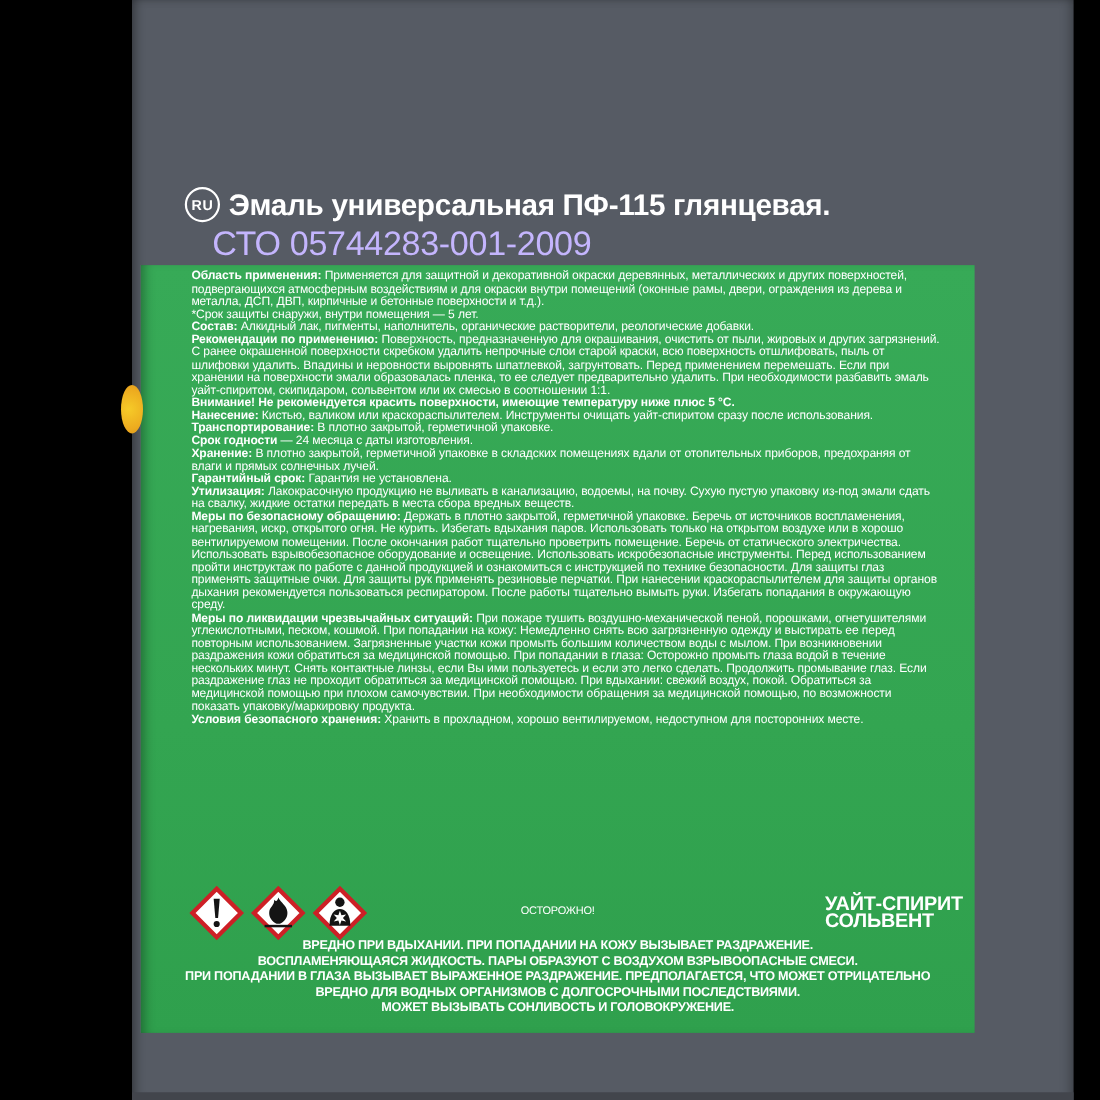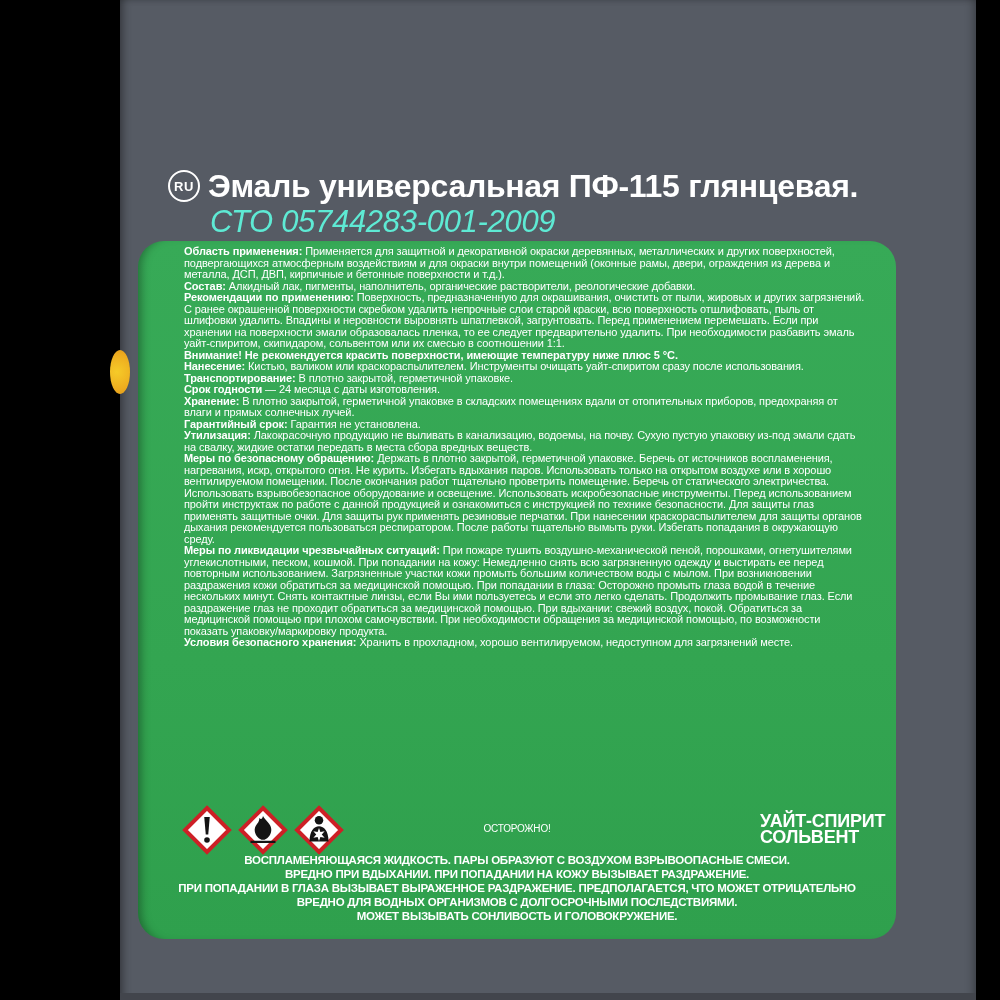--- a/index.html
+++ b/index.html
@@ -18,29 +18,28 @@
     position:absolute;left:0;bottom:0;width:100%;height:7px;background:#42454c;
   }
   
   .header{position:absolute;left:48px;top:168px;color:#fff;}
   .title-row{display:flex;align-items:center;}
   .ru-badge{
     flex:0 0 auto;width:28px;height:28px;border:2.5px solid #fff;border-radius:50%;
     display:flex;align-items:center;justify-content:center;
     font-size:13px;font-weight:bold;letter-spacing:.5px;margin-right:8px;
   }
-  .title{font-size:32px;font-weight:bold;line-height:36px;letter-spacing:-.3px;text-align:center;}
-  .subtitle{font-size:31px;font-weight:normal;line-height:35px;margin-left:42px;letter-spacing:-.3px;color:#5eead4;font-style:italic;}
+  .title{font-size:27px;font-weight:bold;line-height:36px;letter-spacing:-.3px;text-align:center;}
+  .subtitle{font-size:31px;font-weight:normal;line-height:35px;margin-left:25px;letter-spacing:-.3px;color:#c4b5fd;}
   
   .label{
-    position:absolute;left:18px;top:241px;width:758px;height:698px;
+    position:absolute;left:8px;top:241px;width:758px;height:698px;
     background:linear-gradient(180deg,#37aa57 0%,#33a551 60%,#2fa04d 100%);
     box-shadow:inset 9px 0 10px -6px rgba(0,0,0,.35);
     color:#fff;
-    border-radius:26px;
   }
   .body-text{
     position:absolute;left:0;top:0;width:758px;
     padding:5px 30px 0 46px;box-sizing:border-box;
     font-size:11px;line-height:11.5px;letter-spacing:-.1px;
   }
   .body-text p{margin:0;}
   .body-text b{font-weight:bold;}
   
   .hazard-row{position:absolute;left:0;top:562px;width:758px;height:56px;}
@@ -76,32 +75,33 @@
       <span class="ru-badge">RU</span>
       <span class="title">Эмаль универсальная ПФ-115 глянцевая.</span>
     </div>
     <div class="subtitle">СТО 05744283-001-2009</div>
   </div>
 
   <div class="label">
 
     <div class="body-text">
       <p><b>Область применения:</b><span> Применяется для защитной и декоративной окраски деревянных, металлических и других поверхностей, подвергающихся атмосферным воздействиям и для окраски внутри помещений (оконные рамы, двери, ограждения из дерева и металла, ДСП, ДВП,  кирпичные и бетонные поверхности и т.д.).</span></p>
+      <p><b></b><span>*Срок защиты снаружи, внутри помещения — 5 лет.</span></p>
       <p><b>Состав:</b><span> Алкидный лак, пигменты, наполнитель, органические растворители, реологические добавки.</span></p>
       <p><b>Рекомендации по применению:</b><span> Поверхность, предназначенную для окрашивания, очистить от пыли, жировых и других загрязнений. С ранее окрашенной поверхности скребком удалить непрочные слои старой краски, всю поверхность отшлифовать, пыль от шлифовки удалить. Впадины и неровности выровнять шпатлевкой, загрунтовать. Перед применением перемешать. Если при хранении на поверхности эмали образовалась пленка, то ее следует предварительно удалить. При необходимости разбавить эмаль уайт-спиритом, скипидаром, сольвентом или их смесью в соотношении 1:1.</span></p>
       <p><b>Внимание! Не рекомендуется красить поверхности, имеющие температуру ниже плюс 5 °С.</b><span></span></p>
       <p><b>Нанесение:</b><span> Кистью, валиком или краскораспылителем. Инструменты очищать уайт-спиритом сразу после использования.</span></p>
       <p><b>Транспортирование:</b><span> В плотно закрытой, герметичной упаковке.</span></p>
       <p><b>Срок годности</b><span> — 24 месяца с даты изготовления.</span></p>
       <p><b>Хранение:</b><span> В плотно закрытой, герметичной упаковке в складских помещениях вдали от отопительных приборов, предохраняя от влаги и прямых солнечных лучей.</span></p>
       <p><b>Гарантийный срок:</b><span> Гарантия не установлена.</span></p>
       <p><b>Утилизация:</b><span> Лакокрасочную продукцию не выливать в канализацию, водоемы, на почву. Сухую пустую упаковку из-под эмали сдать на свалку, жидкие остатки передать в места сбора вредных веществ.</span></p>
       <p><b>Меры по безопасному обращению:</b><span> Держать в плотно закрытой, герметичной упаковке. Беречь от источников воспламенения, нагревания, искр, открытого огня. Не курить. Избегать вдыхания паров.  Использовать только на открытом воздухе или в хорошо вентилируемом помещении. После окончания работ тщательно проветрить помещение. Беречь от статического электричества. Использовать взрывобезопасное оборудование и  освещение. Использовать искробезопасные  инструменты. Перед использованием пройти инструктаж по работе с данной продукцией и ознакомиться с инструкцией по технике безопасности. Для защиты глаз применять защитные очки. Для защиты рук применять резиновые перчатки. При нанесении краскораспылителем для защиты органов дыхания рекомендуется пользоваться респиратором. После работы тщательно вымыть руки. Избегать попадания в окружающую среду.</span></p>
       <p><b>Меры по ликвидации чрезвычайных ситуаций:</b><span> При пожаре тушить воздушно-механической пеной, порошками, огнетушителями углекислотными, песком, кошмой. При попадании на кожу:  Немедленно снять всю загрязненную одежду и выстирать ее перед повторным использованием. Загрязненные участки кожи промыть большим количеством воды с мылом. При возникновении раздражения кожи обратиться за медицинской помощью. При попадании в глаза: Осторожно промыть глаза водой в течение нескольких минут. Снять контактные линзы, если Вы ими пользуетесь и если это легко сделать. Продолжить промывание глаз. Если раздражение глаз не проходит обратиться за медицинской помощью. При вдыхании: свежий воздух, покой. Обратиться за медицинской помощью при плохом самочувствии. При необходимости обращения за медицинской помощью, по возможности показать упаковку/маркировку продукта.</span></p>
-      <p><b>Условия безопасного хранения:</b><span> Хранить в прохладном, хорошо вентилируемом, недоступном для загрязнений месте.</span></p>
+      <p><b>Условия безопасного хранения:</b><span> Хранить в прохладном, хорошо вентилируемом, недоступном для посторонних месте.</span></p>
     </div>
 
     <div class="hazard-row">
       <div class="pictograms">
         <svg viewBox="0 0 100 100">
           <polygon points="50,6 94,50 50,94 6,50" fill="#ffffff" stroke="#cd2026" stroke-width="8"></polygon>
           <polygon points="44.5,24 55.5,24 52.5,59 47.5,59" fill="#141414"></polygon>
           <circle cx="50" cy="70" r="5.6" fill="#141414"></circle>
         </svg>
         <svg viewBox="0 0 100 100">
@@ -117,22 +117,22 @@
         </svg>
       </div>
       <div class="signal-word">ОСТОРОЖНО!</div>
       <div class="solvent">
         <div>УАЙТ-СПИРИТ</div>
         <div>СОЛЬВЕНТ</div>
       </div>
     </div>
 
     <div class="warnings">
+      <div>ВРЕДНО ПРИ ВДЫХАНИИ. ПРИ ПОПАДАНИИ НА КОЖУ ВЫЗЫВАЕТ РАЗДРАЖЕНИЕ.</div>
       <div>ВОСПЛАМЕНЯЮЩАЯСЯ ЖИДКОСТЬ. ПАРЫ ОБРАЗУЮТ С ВОЗДУХОМ ВЗРЫВООПАСНЫЕ СМЕСИ.</div>
-      <div>ВРЕДНО ПРИ ВДЫХАНИИ. ПРИ ПОПАДАНИИ НА КОЖУ ВЫЗЫВАЕТ РАЗДРАЖЕНИЕ.</div>
       <div>ПРИ ПОПАДАНИИ В ГЛАЗА ВЫЗЫВАЕТ ВЫРАЖЕННОЕ РАЗДРАЖЕНИЕ. ПРЕДПОЛАГАЕТСЯ, ЧТО МОЖЕТ ОТРИЦАТЕЛЬНО</div>
       <div>ВРЕДНО ДЛЯ ВОДНЫХ ОРГАНИЗМОВ С ДОЛГОСРОЧНЫМИ ПОСЛЕДСТВИЯМИ.</div>
       <div>МОЖЕТ ВЫЗЫВАТЬ СОНЛИВОСТЬ И ГОЛОВОКРУЖЕНИЕ.</div>
     </div>
 
   </div>
 
   <div class="can-bottom-edge"></div>
 </div>
 

